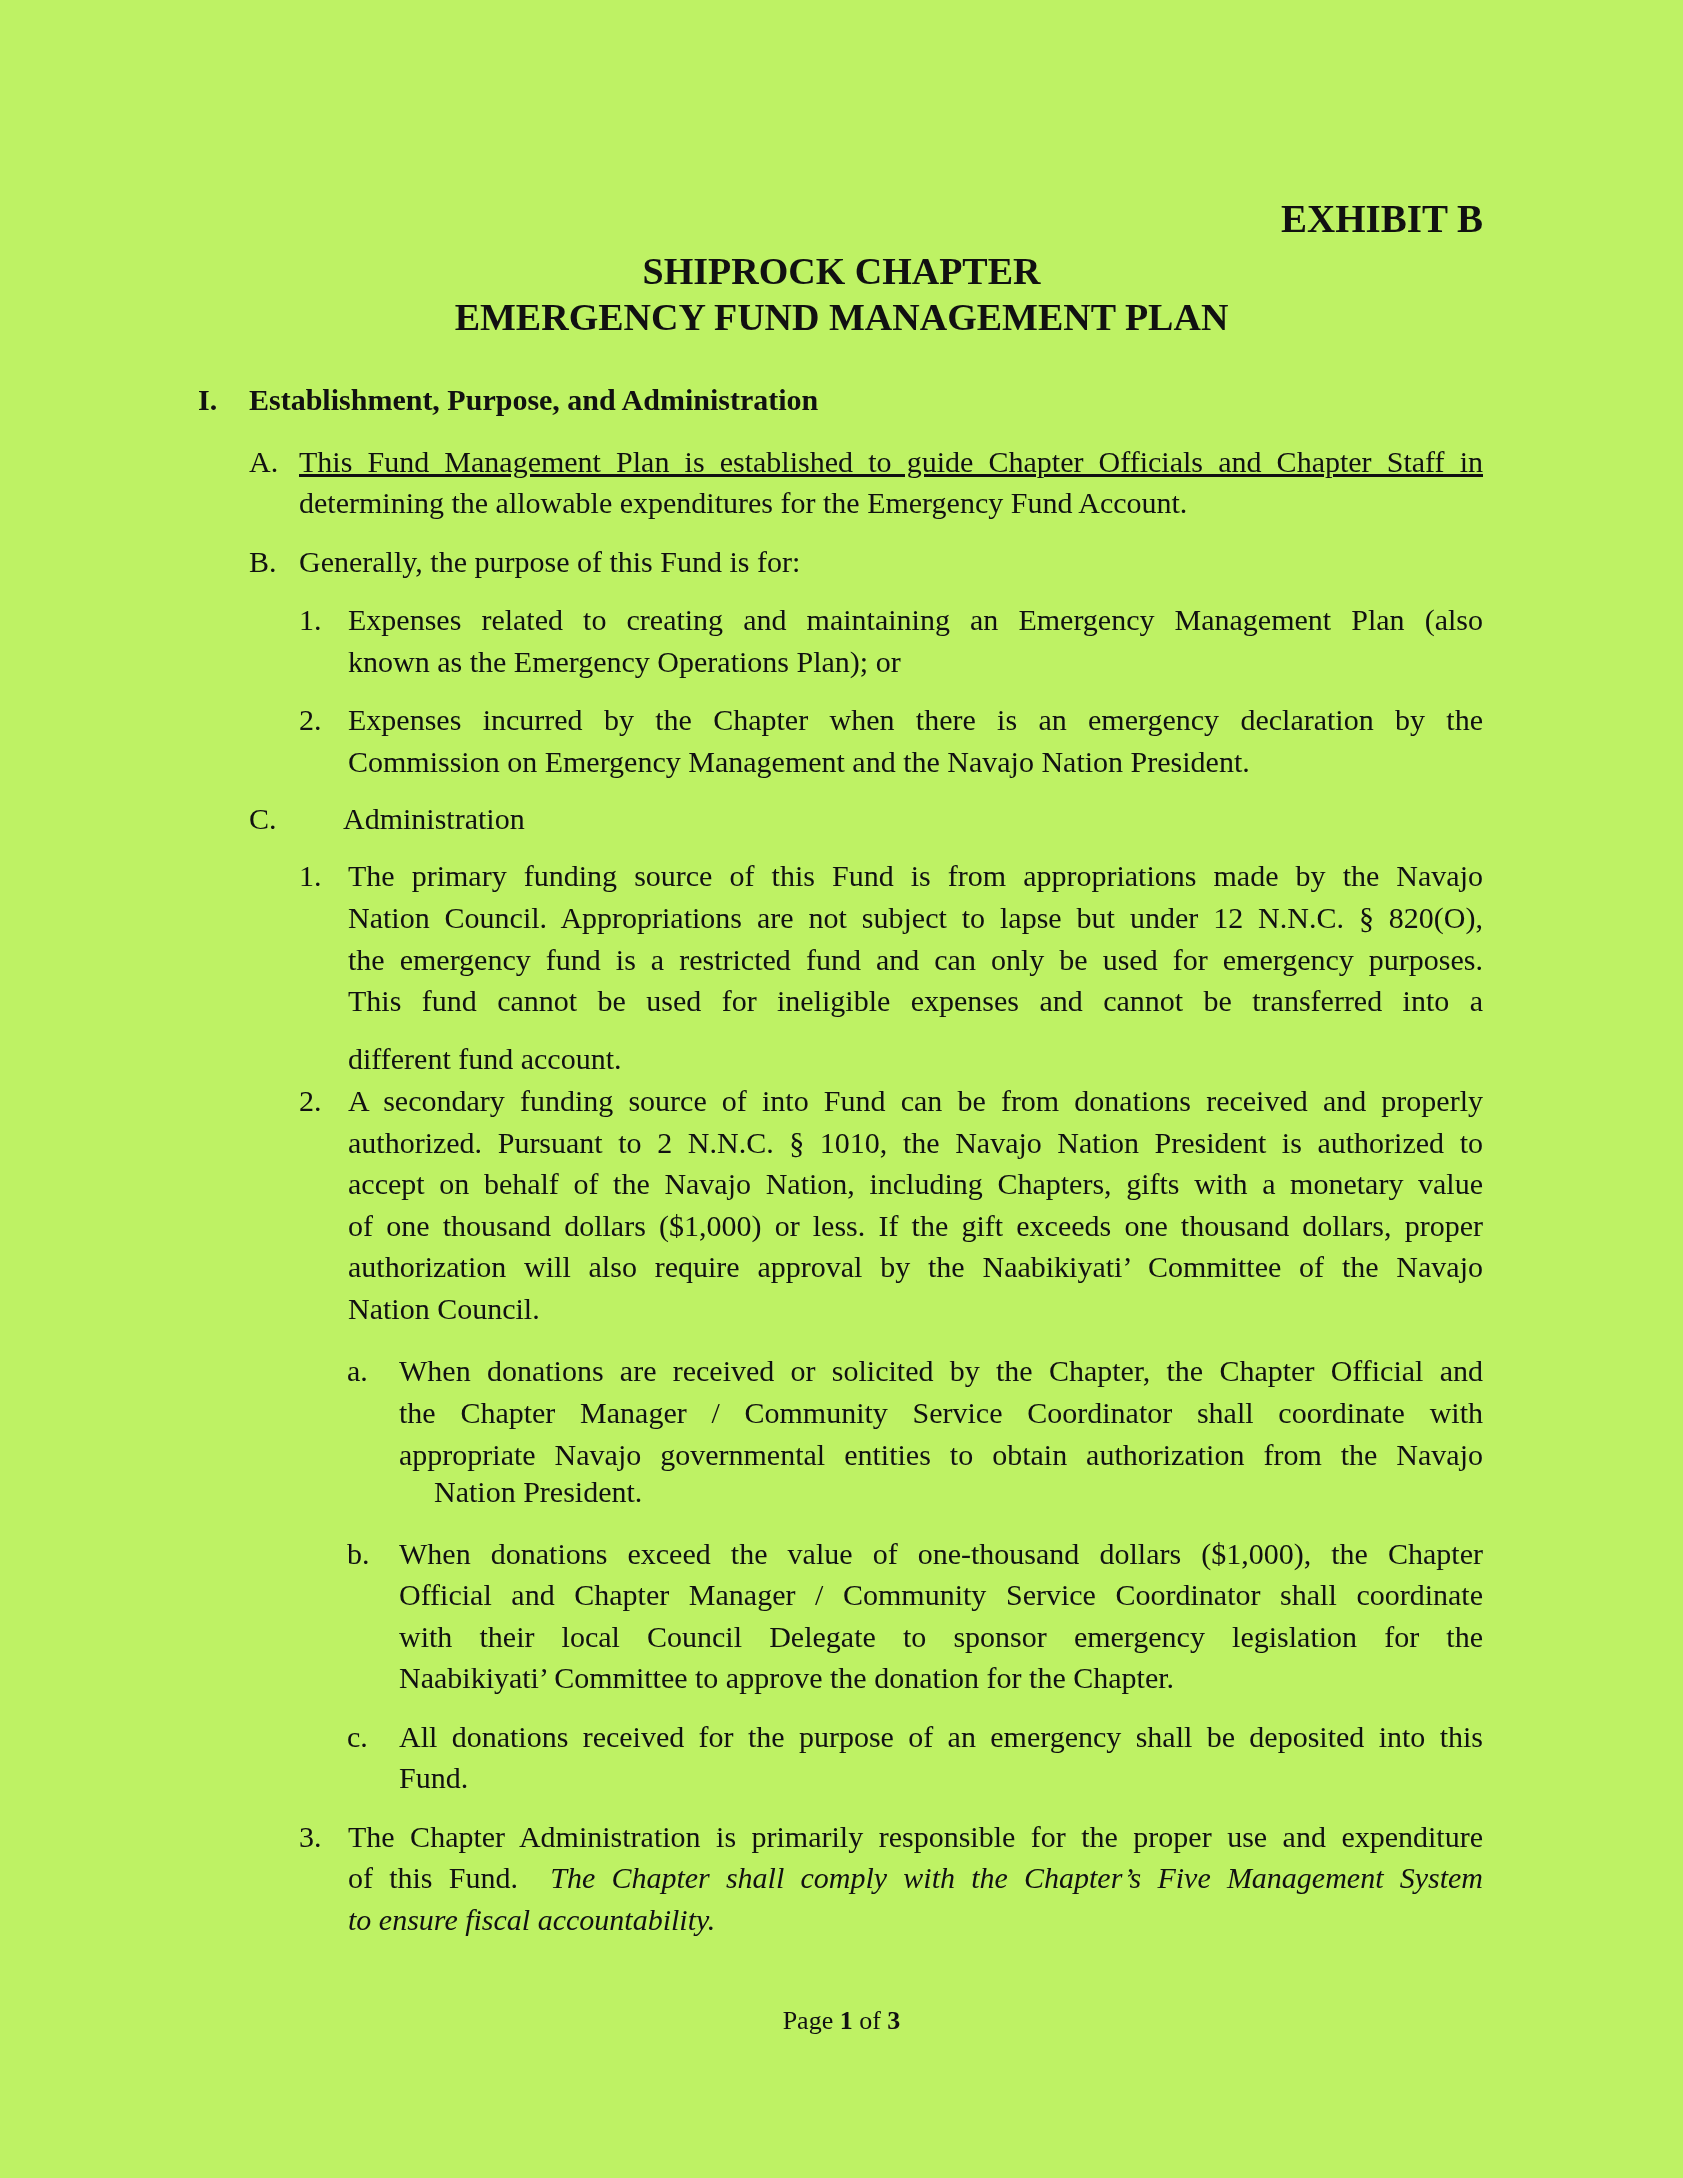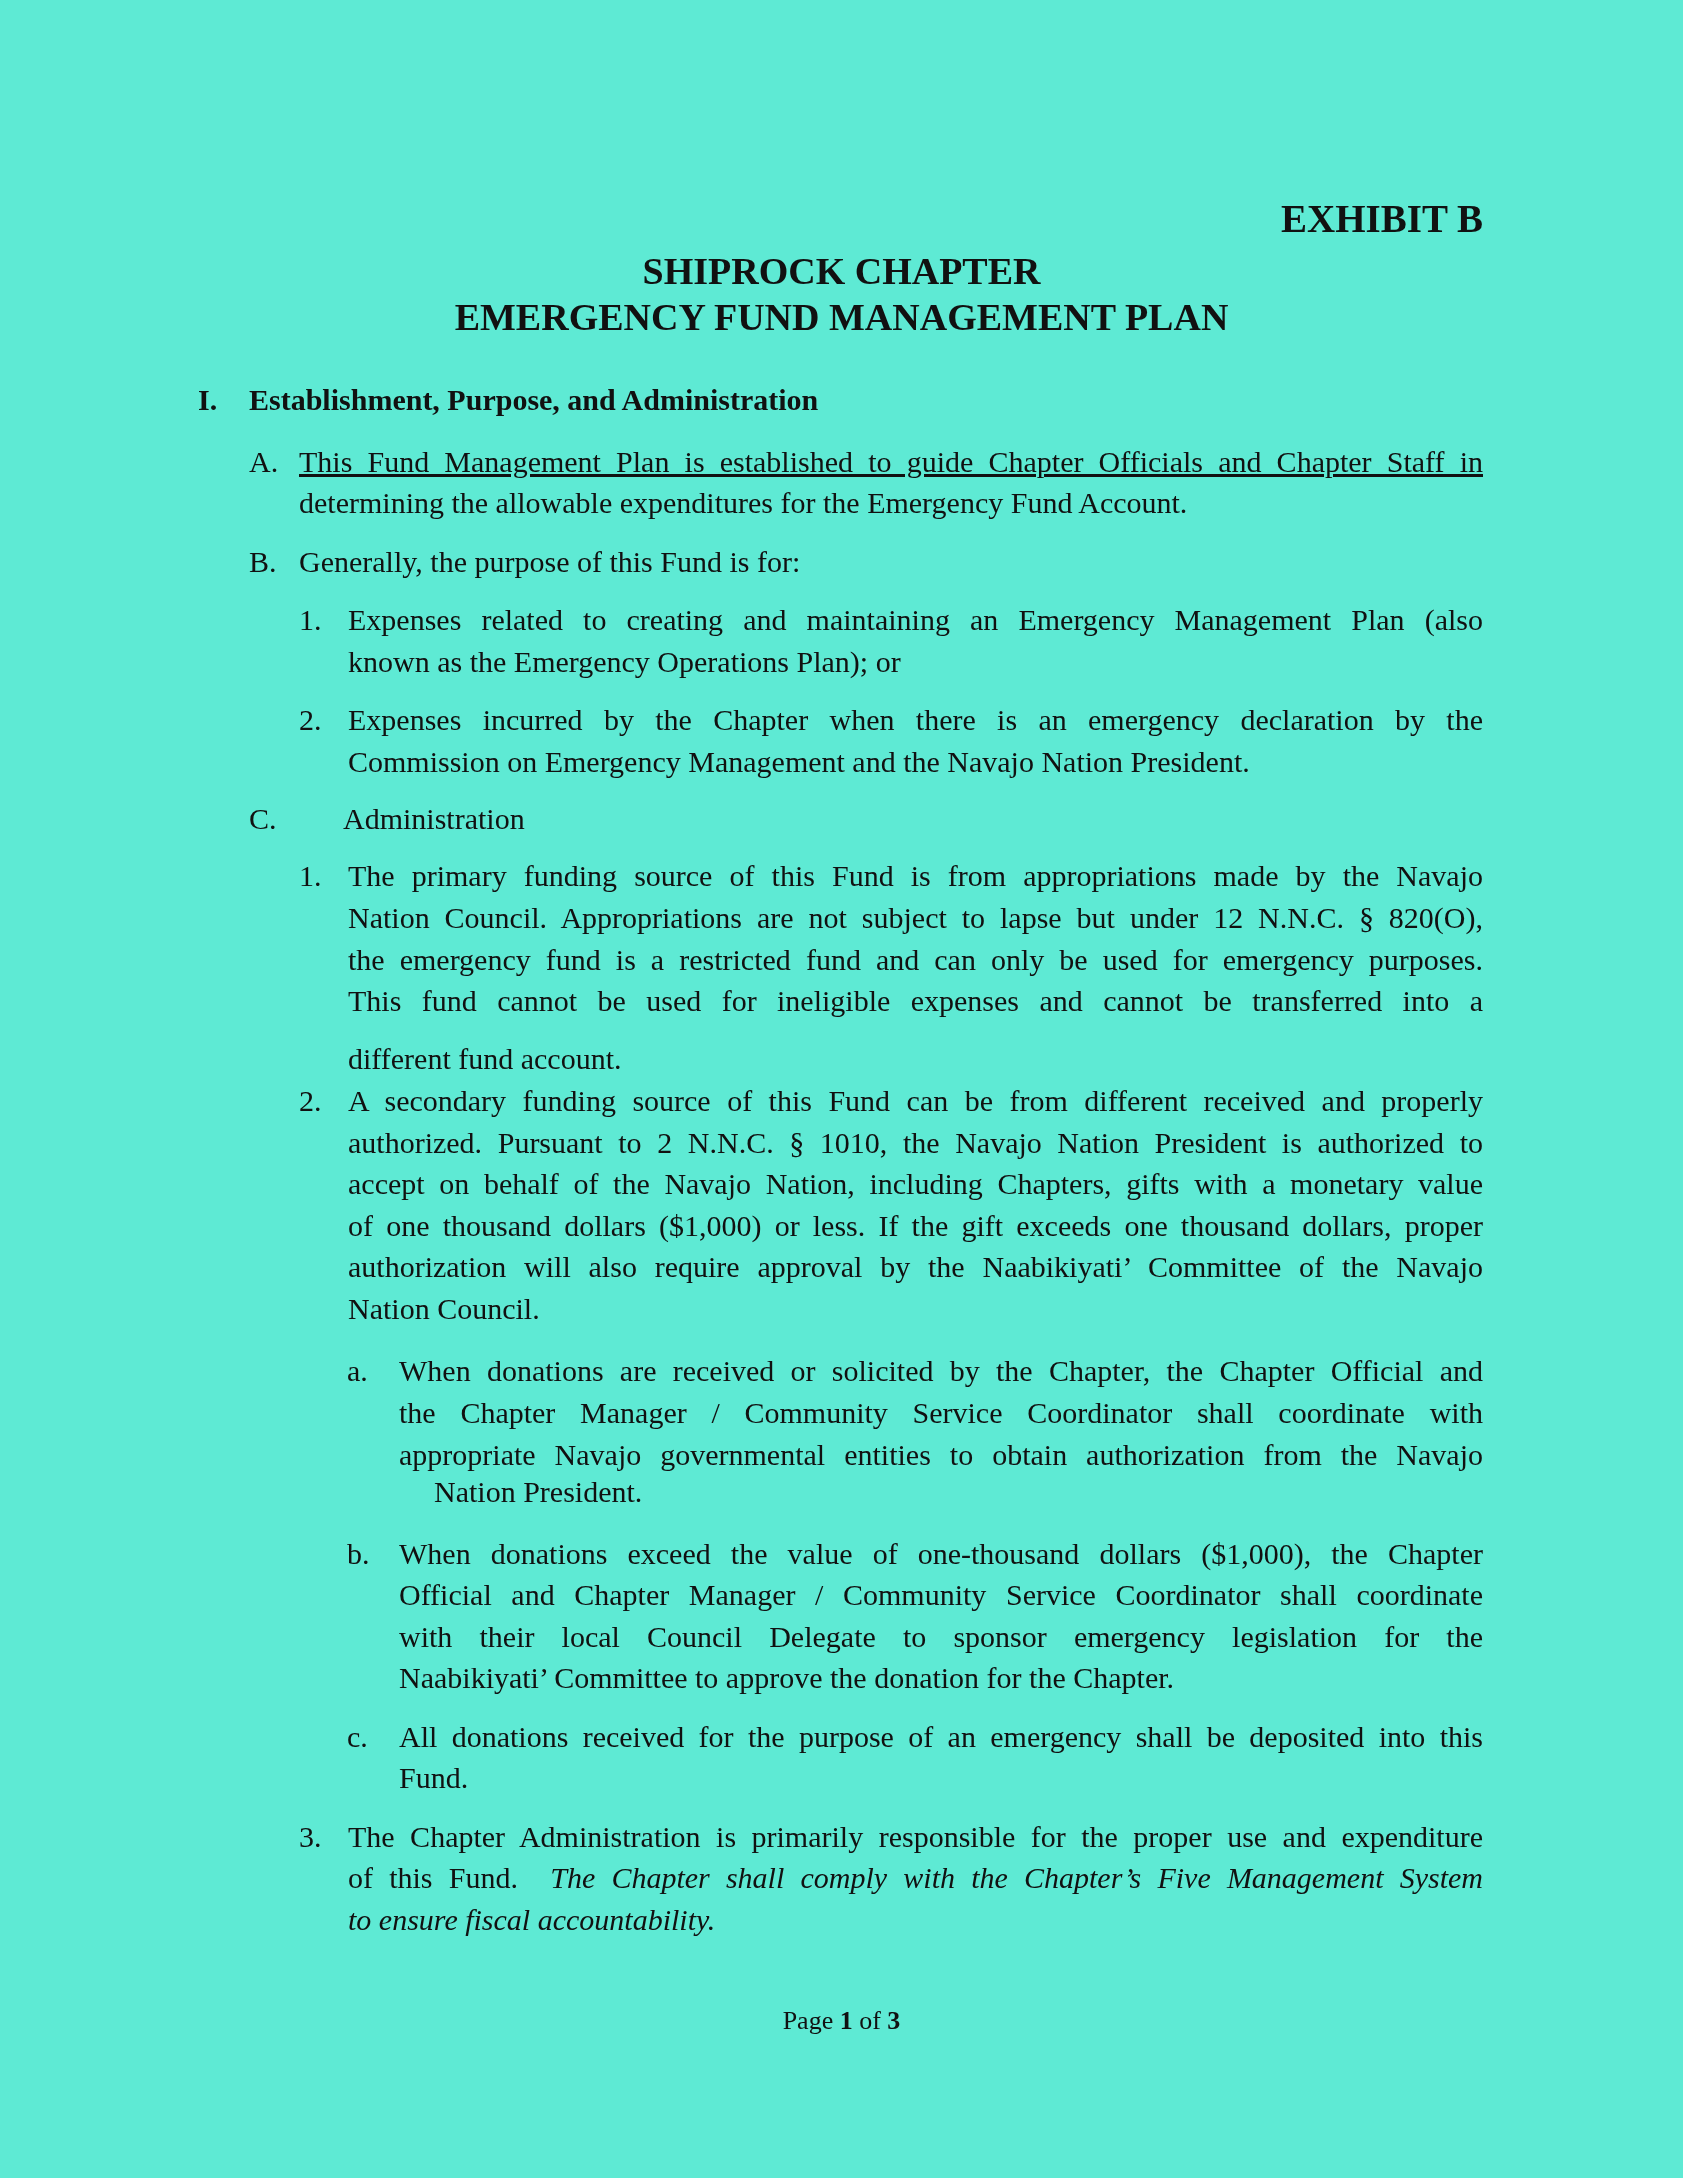--- a/index.html
+++ b/index.html
@@ -1,18 +1,18 @@
 <!DOCTYPE html>
 <html><head>
 <meta charset="utf-8">
 <style>
   html, body { margin: 0; padding: 0; background: #ffffff; }
   body { width: 1683px; height: 2178px; position: relative; overflow: hidden;
          font-family: "Liberation Serif", "DejaVu Serif", serif; color: #111111; }
-  .page { position: absolute; left: 0; top: 0; width: 1683px; height: 2178px; background: #5eead4; }
+  .page { position: absolute; left: 0; top: 0; width: 1683px; height: 2178px; background: #bef264; }
 
   .exhibit { position: absolute; right: 200px; top: 196px; font-size: 39px; font-weight: bold;
              line-height: 46px; white-space: nowrap; }
   .title { position: absolute; left: 0; width: 1683px; text-align: center; font-size: 38px;
            font-weight: bold; line-height: 46px; white-space: nowrap; }
   .title.t1 { top: 248px; }
   .title.t2 { top: 294px; }
 
   .marker { position: absolute; font-size: 30px; line-height: 42px; white-space: nowrap; }
   .sec-marker { font-weight: bold; }
@@ -65,21 +65,21 @@
   <div class="line lvl1-text" style="top:798px;margin-left:44px;">Administration</div>
 
   <div class="marker lvl2-marker" style="top:855px;">1.</div>
   <div class="line j lvl2-text" style="top:855px;">The primary funding source of this Fund is from appropriations made by the Navajo</div>
   <div class="line j lvl2-text" style="top:897px;">Nation Council.  Appropriations are not subject to lapse but under 12 N.N.C. § 820(O),</div>
   <div class="line j lvl2-text" style="top:939px;">the emergency fund is a restricted fund and can only be used for emergency purposes.</div>
   <div class="line j lvl2-text" style="top:980px;">This fund cannot be used for ineligible expenses and cannot be transferred into a</div>
   <div class="line lvl2-text" style="top:1002px;margin-top:36px;">different fund account.</div>
 
   <div class="marker lvl2-marker" style="top:1080px;">2.</div>
-  <div class="line j lvl2-text" style="top:1080px;">A secondary funding source of this Fund can be from different received and properly</div>
+  <div class="line j lvl2-text" style="top:1080px;">A secondary funding source of into Fund can be from donations received and properly</div>
   <div class="line j lvl2-text" style="top:1122px;">authorized.  Pursuant to 2 N.N.C. § 1010, the Navajo Nation President is authorized to</div>
   <div class="line j lvl2-text" style="top:1163px;">accept on behalf of the Navajo Nation, including Chapters, gifts with a monetary value</div>
   <div class="line j lvl2-text" style="top:1205px;">of one thousand dollars ($1,000) or less.  If the gift exceeds one thousand dollars, proper</div>
   <div class="line j lvl2-text" style="top:1246px;">authorization will also require approval by the Naabikiyati’ Committee of the Navajo</div>
   <div class="line lvl2-text" style="top:1288px;">Nation Council.</div>
 
   <div class="marker lvl3-marker" style="top:1350px;">a.</div>
   <div class="line j lvl3-text" style="top:1350px;">When donations are received or solicited by the Chapter, the Chapter Official and</div>
   <div class="line j lvl3-text" style="top:1392px;">the Chapter Manager / Community Service Coordinator shall coordinate with</div>
   <div class="line j lvl3-text" style="top:1434px;">appropriate Navajo governmental entities to obtain authorization from the Navajo</div>

